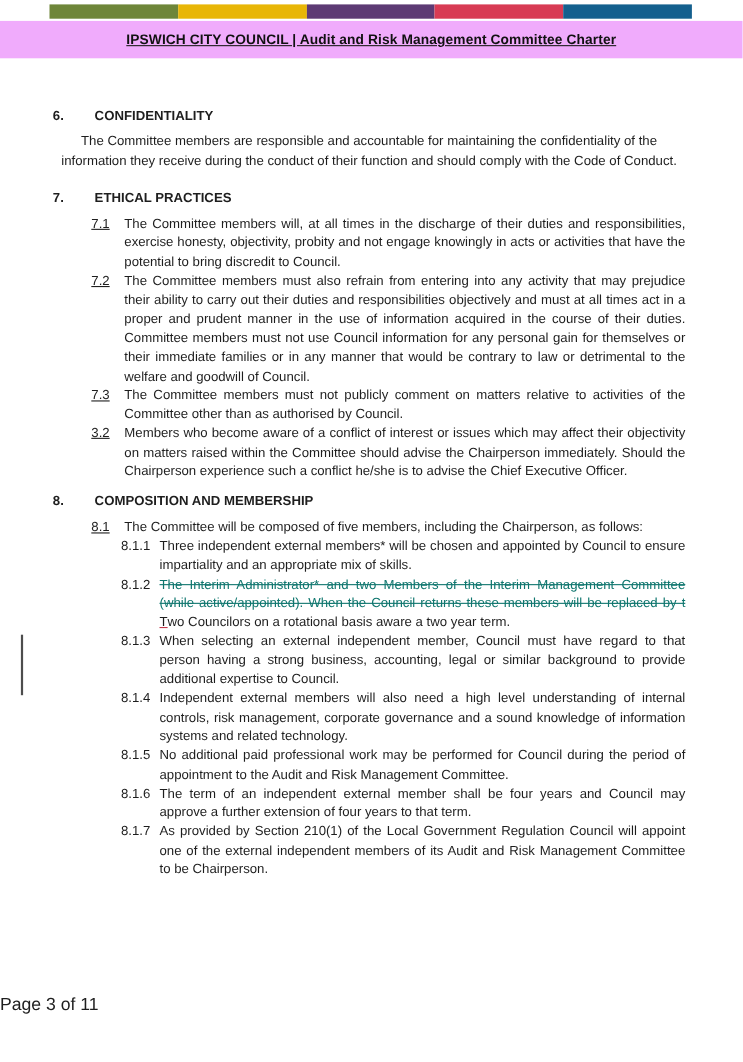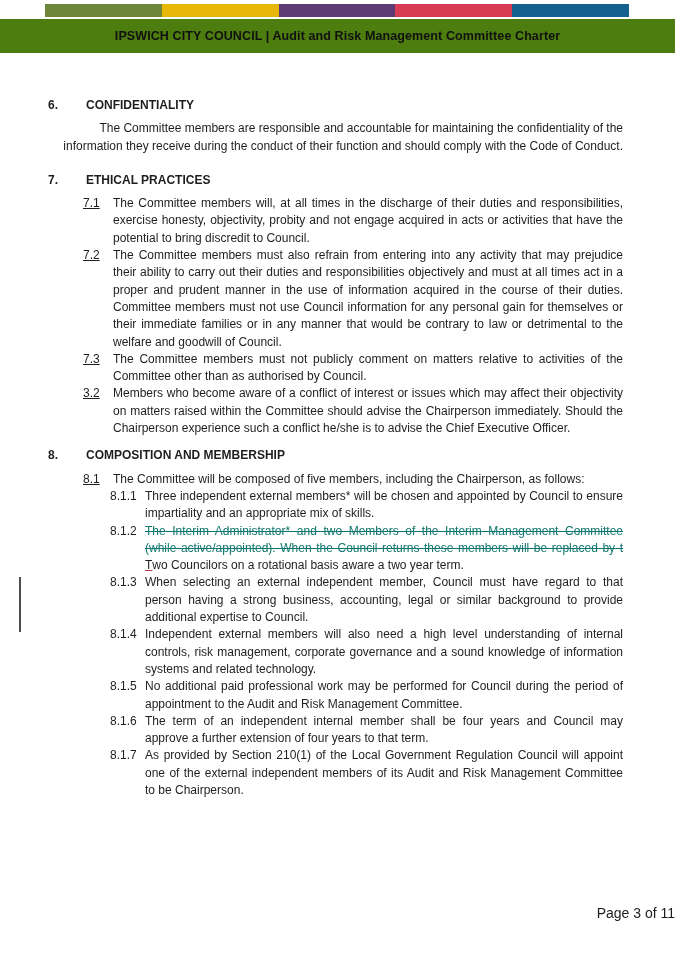--- a/index.html
+++ b/index.html
@@ -40,21 +40,21 @@
     font-size: 12px;
     line-height: 17.3px;
   }
   .sect-heading {
     display: flex;
     font-weight: bold;
     margin: 10px 0 6px 0;
   }
   .sect-heading:first-child { margin-top: 0; }
   .sect-heading .h-num { width: 38px; flex: none; }
-  .para { text-align: right; margin: 6px 0 17px 0; }
+  .para { text-align: center; margin: 6px 0 17px 0; }
 
   .item { display: flex; }
   .item .num { flex: none; }
   .item .text { flex: 1 1 auto; text-align: justify; }
   .l2 { margin-left: 35px; }
   .l2 .num { width: 30px; text-decoration: underline; }
   .l3 { margin-left: 62px; }
   .l3 .num { width: 35px; }
 
   .del {
@@ -72,60 +72,60 @@
     position: absolute;
     left: 19px; top: 577px;
     width: 2px; height: 55px;
     background: #4d4d4d;
   }
 
   .footer {
     position: absolute;
     top: 905px; left: 0;
     width: 675px;
-    text-align: right;
-    font-size: 14px;
+    text-align: left;
+    font-size: 16px;
     color: #1e1e1e;
   }
 </style>
 </head>
 <body>
 
 <div class="page">
 
   <div class="color-bar">
     <div class="seg" style="background: rgb(110, 134, 57);"></div>
     <div class="seg" style="background: rgb(232, 182, 6);"></div>
     <div class="seg" style="background: rgb(93, 58, 116);"></div>
     <div class="seg" style="background: rgb(216, 59, 84);"></div>
     <div class="seg" style="background: rgb(20, 96, 142);"></div>
   </div>
 
-  <div class="title-band" style="background: #4d7c0f;">
+  <div class="title-band" style="background: #f0abfc; text-decoration: underline;">
     <span class="doc-title">IPSWICH CITY COUNCIL | Audit and Risk Management Committee Charter</span>
   </div>
 
   <div class="change-bar"></div>
 
   <div class="main">
 
     <div class="sect-heading">
       <span class="h-num">6.</span>
       <span>CONFIDENTIALITY</span>
     </div>
     <div class="para">The Committee members are responsible and accountable for maintaining the confidentiality of the information they receive during the conduct of their function and should comply with the Code of Conduct.</div>
 
     <div class="sect-heading">
       <span class="h-num">7.</span>
       <span>ETHICAL PRACTICES</span>
     </div>
 
     <div class="item l2">
       <span class="num">7.1</span>
-      <div class="text">The Committee members will, at all times in the discharge of their duties and responsibilities, exercise honesty, objectivity, probity and not engage acquired in acts or activities that have the potential to bring discredit to Council.</div>
+      <div class="text">The Committee members will, at all times in the discharge of their duties and responsibilities, exercise honesty, objectivity, probity and not engage knowingly in acts or activities that have the potential to bring discredit to Council.</div>
     </div>
     <div class="item l2">
       <span class="num">7.2</span>
       <div class="text">The Committee members must also refrain from entering into any activity that may prejudice their ability to carry out their duties and responsibilities objectively and must at all times act in a proper and prudent manner in the use of information acquired in the course of their duties. Committee members must not use Council information for any personal gain for themselves or their immediate families or in any manner that would be contrary to law or detrimental to the welfare and goodwill of Council.</div>
     </div>
     <div class="item l2">
       <span class="num">7.3</span>
       <div class="text">The Committee members must not publicly comment on matters relative to activities of the Committee other than as authorised by Council.</div>
     </div>
     <div class="item l2">
@@ -161,21 +161,21 @@
     <div class="item l3">
       <span class="num">8.1.4</span>
       <div class="text">Independent external members will also need a high level understanding of internal controls, risk management, corporate governance and a sound knowledge of information systems and related technology.</div>
     </div>
     <div class="item l3">
       <span class="num">8.1.5</span>
       <div class="text">No additional paid professional work may be performed for Council during the period of appointment to the Audit and Risk Management Committee.</div>
     </div>
     <div class="item l3">
       <span class="num">8.1.6</span>
-      <div class="text">The term of an independent internal member shall be four years and Council may approve a further extension of four years to that term.</div>
+      <div class="text">The term of an independent external member shall be four years and Council may approve a further extension of four years to that term.</div>
     </div>
     <div class="item l3">
       <span class="num">8.1.7</span>
       <div class="text">As provided by Section 210(1) of the Local Government Regulation Council will appoint one of the external independent members of its Audit and Risk Management Committee to be Chairperson.</div>
     </div>
 
 
   </div>
 
   <div class="footer">

